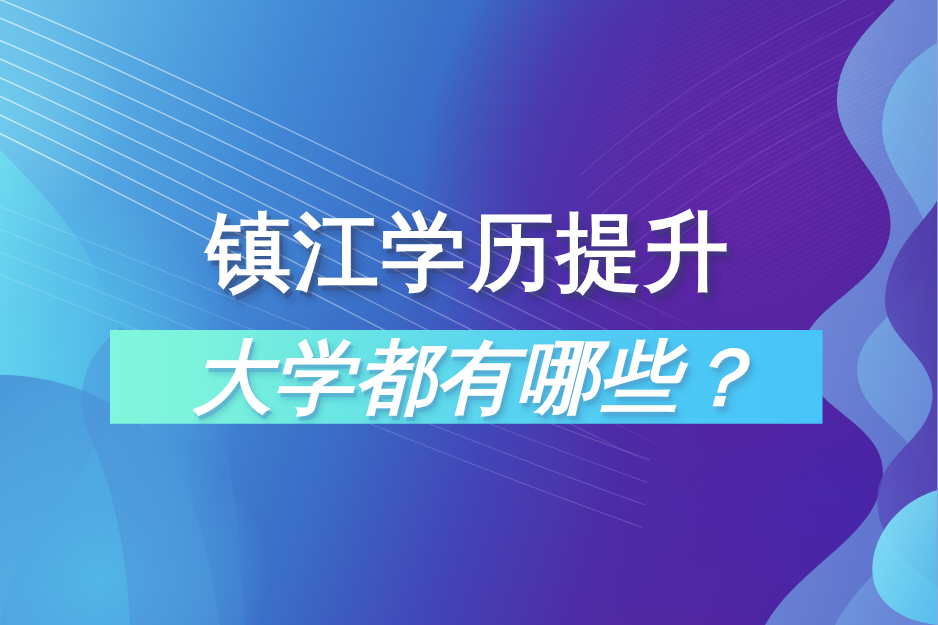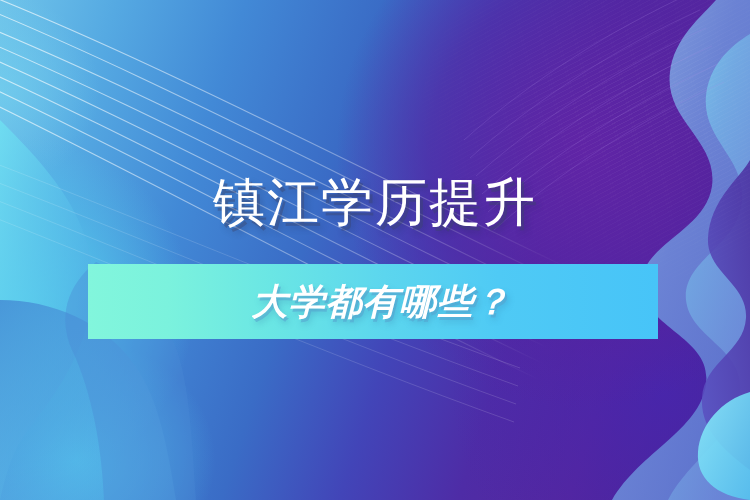--- a/index.html
+++ b/index.html
@@ -99,23 +99,23 @@
     top: 152px;
     height: 100px;
     display: flex;
     align-items: center;
     justify-content: center;
     z-index: 5;
   }
 
   .main-title {
     margin: 2px;
-    font-size: 52px;
+    font-size: 68px;
     line-height: 1;
-    font-weight: 400;
+    font-weight: 700;
     color: #ffffff;
     letter-spacing: 2px;
     white-space: nowrap;
     text-shadow:
       3px 4px 0 rgba(60, 70, 110, 0.42),
       5px 6px 7px rgba(30, 40, 80, 0.30);
   }
 
   
 
@@ -133,21 +133,21 @@
       #4fcaf5 72%,
       #47c4f8 100%);
     display: flex;
     align-items: center;
     justify-content: center;
     z-index: 5;
   }
 
   .subtitle-text {
     margin: 16px;
-    font-size: 36px;
+    font-size: 64px;
     line-height: 1;
     font-weight: 700;
     font-style: italic;
     color: #ffffff;
     letter-spacing: 1px;
     white-space: nowrap;
     transform: translateX(8px);
     text-shadow:
       2px 3px 0 rgba(86, 162, 206, 0.55),
       3px 5px 6px rgba(48, 120, 170, 0.35);

